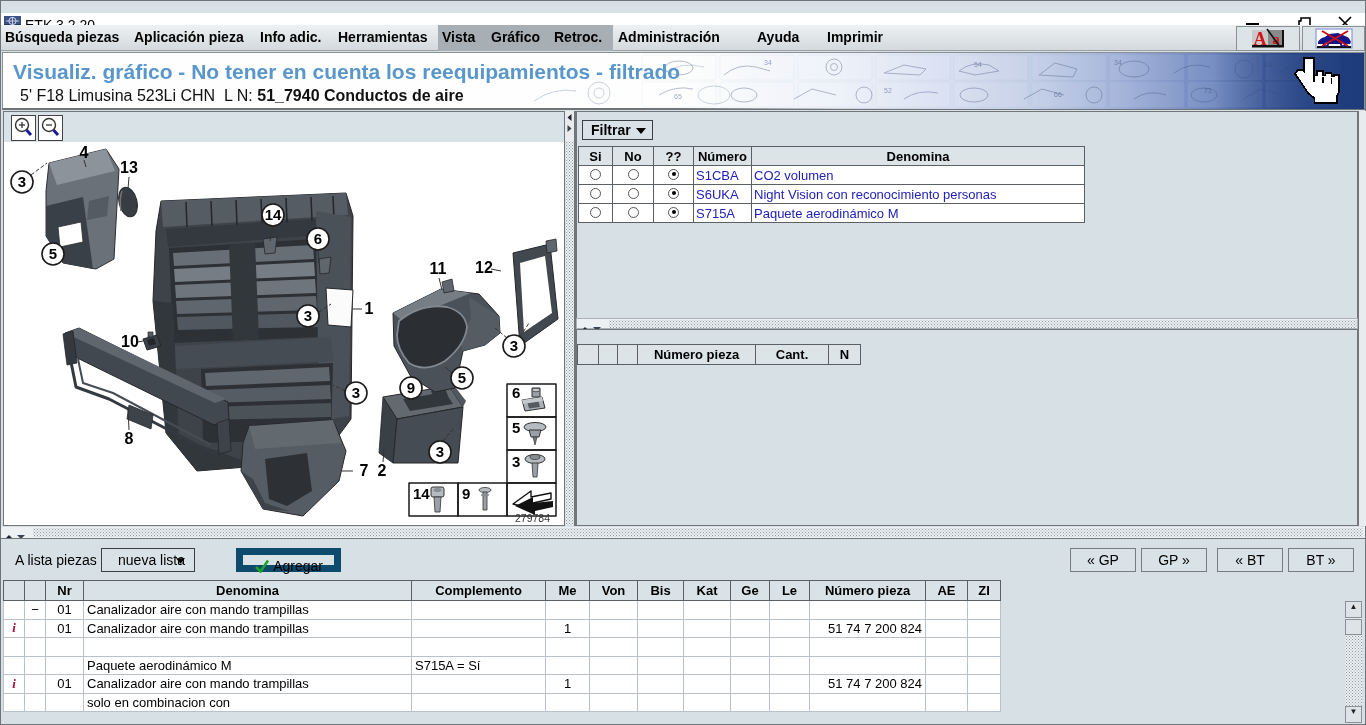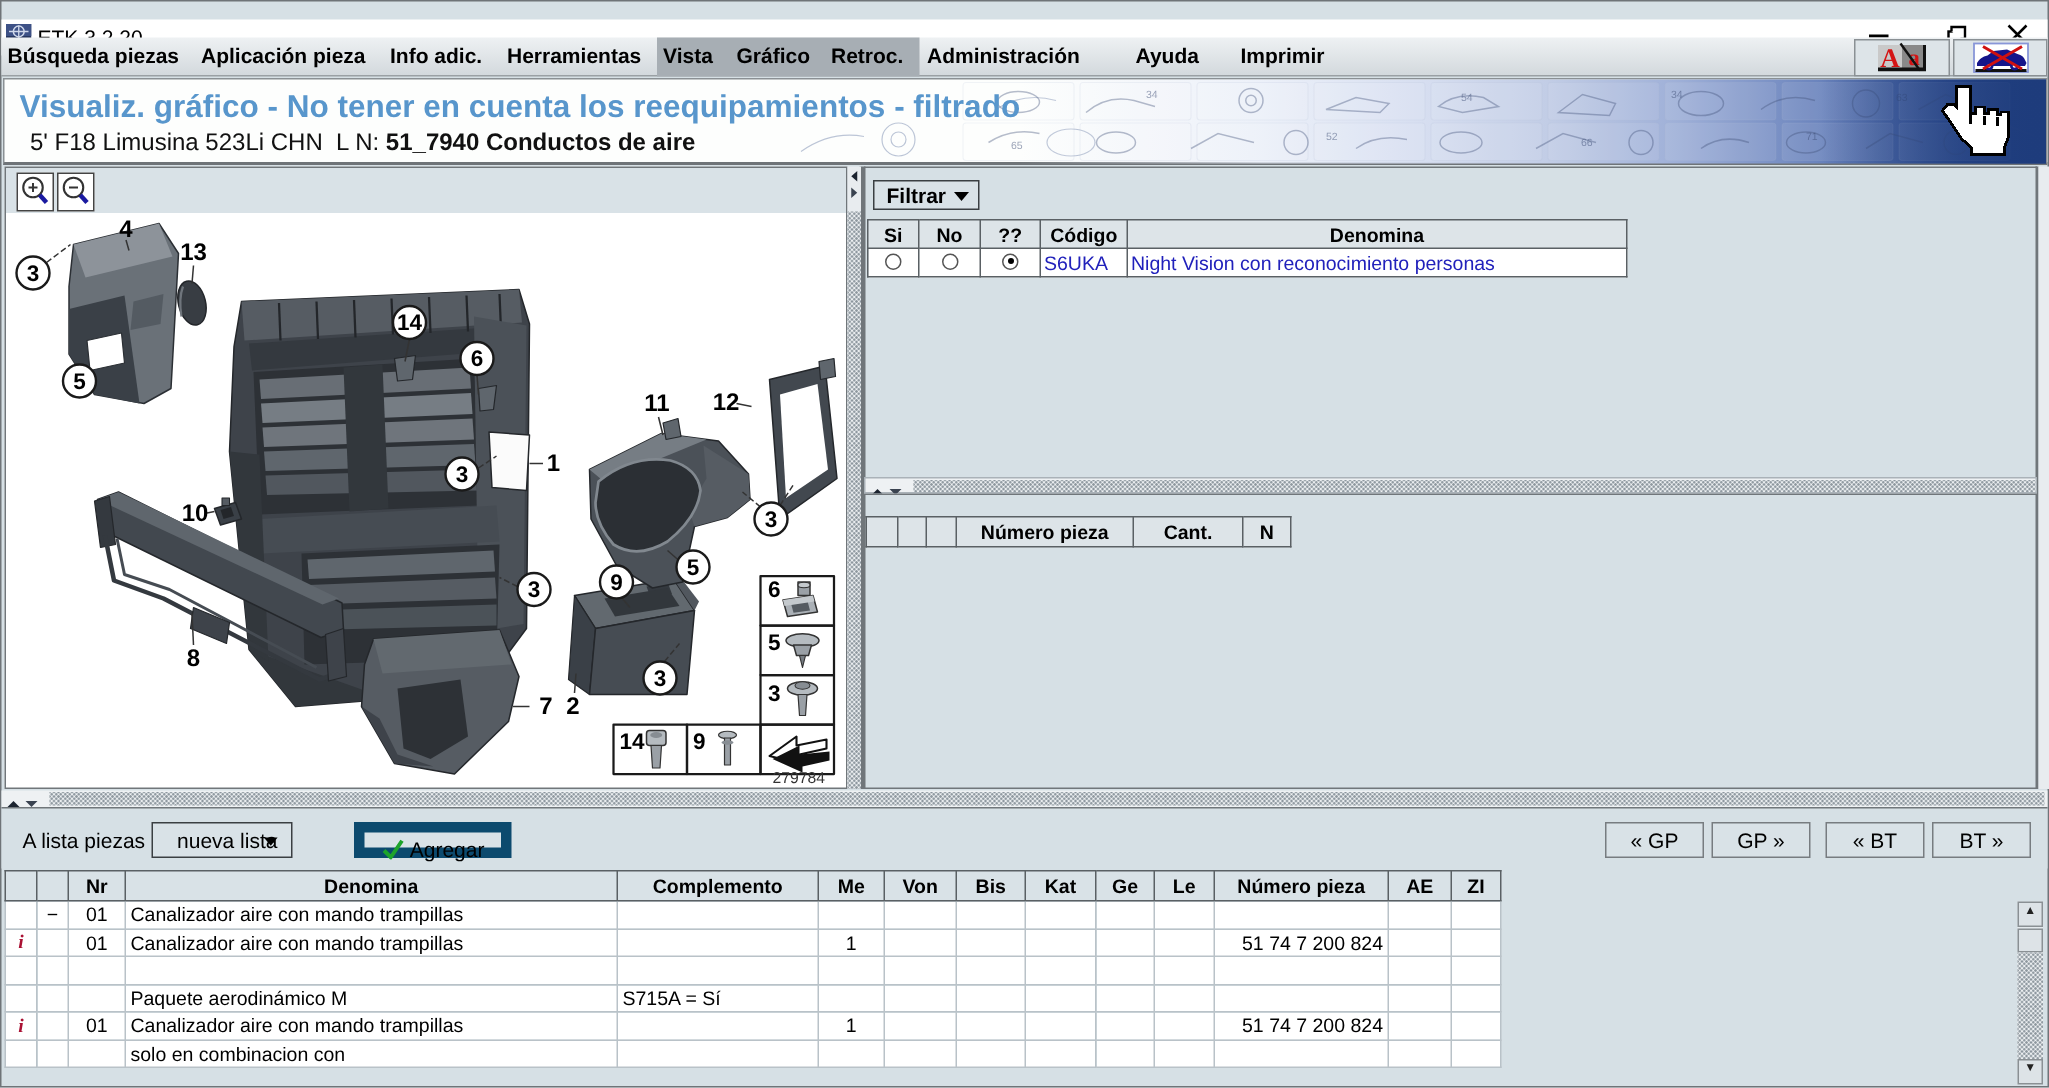--- a/index.html
+++ b/index.html
@@ -431,29 +431,43 @@
   <div id="rpanel">
     <div id="filtrar">Filtrar <svg width="12" height="8" viewBox="0 0 12 8">
           <path d="M1 1 L11 1 L6 7 Z" fill="#000"></path>
         </svg></div>
     <table id="ftable">
       <tbody>
           <tr>
         <th style="width:34px">Si</th>
             <th style="width:41px">No</th>
             <th style="width:40px">??</th>
-        <th style="width:58px">Código</th>
+        <th style="width:58px">Número</th>
             <th style="width:333px">Denomina</th>
       </tr>
       <tr>
             <td class="rb"><span class="radio"></span></td>
             <td class="rb"><span class="radio"></span></td>
             <td class="rb"><span class="radio sel"></span></td>
+            <td>S1CBA</td>
+            <td>CO2 volumen</td>
+          </tr>
+      <tr>
+            <td class="rb"><span class="radio"></span></td>
+            <td class="rb"><span class="radio"></span></td>
+            <td class="rb"><span class="radio sel"></span></td>
             <td>S6UKA</td>
             <td>Night Vision con reconocimiento personas</td>
+          </tr>
+      <tr>
+            <td class="rb"><span class="radio"></span></td>
+            <td class="rb"><span class="radio"></span></td>
+            <td class="rb"><span class="radio sel"></span></td>
+            <td>S715A</td>
+            <td>Paquete aerodinámico M</td>
           </tr>
     </tbody>
       </table>
   </div>
   <div id="rsplit">
     <svg width="30" height="9">
         <path d="M4 7 L8 3 L12 7 Z" fill="#1c2430"></path>
         <path d="M16 3 L24 3 L20 7 Z" fill="#3a4350"></path>
       </svg>
     <div class="dots abs" style="left:32px;top:1px;width:748px;height:8px"></div>

